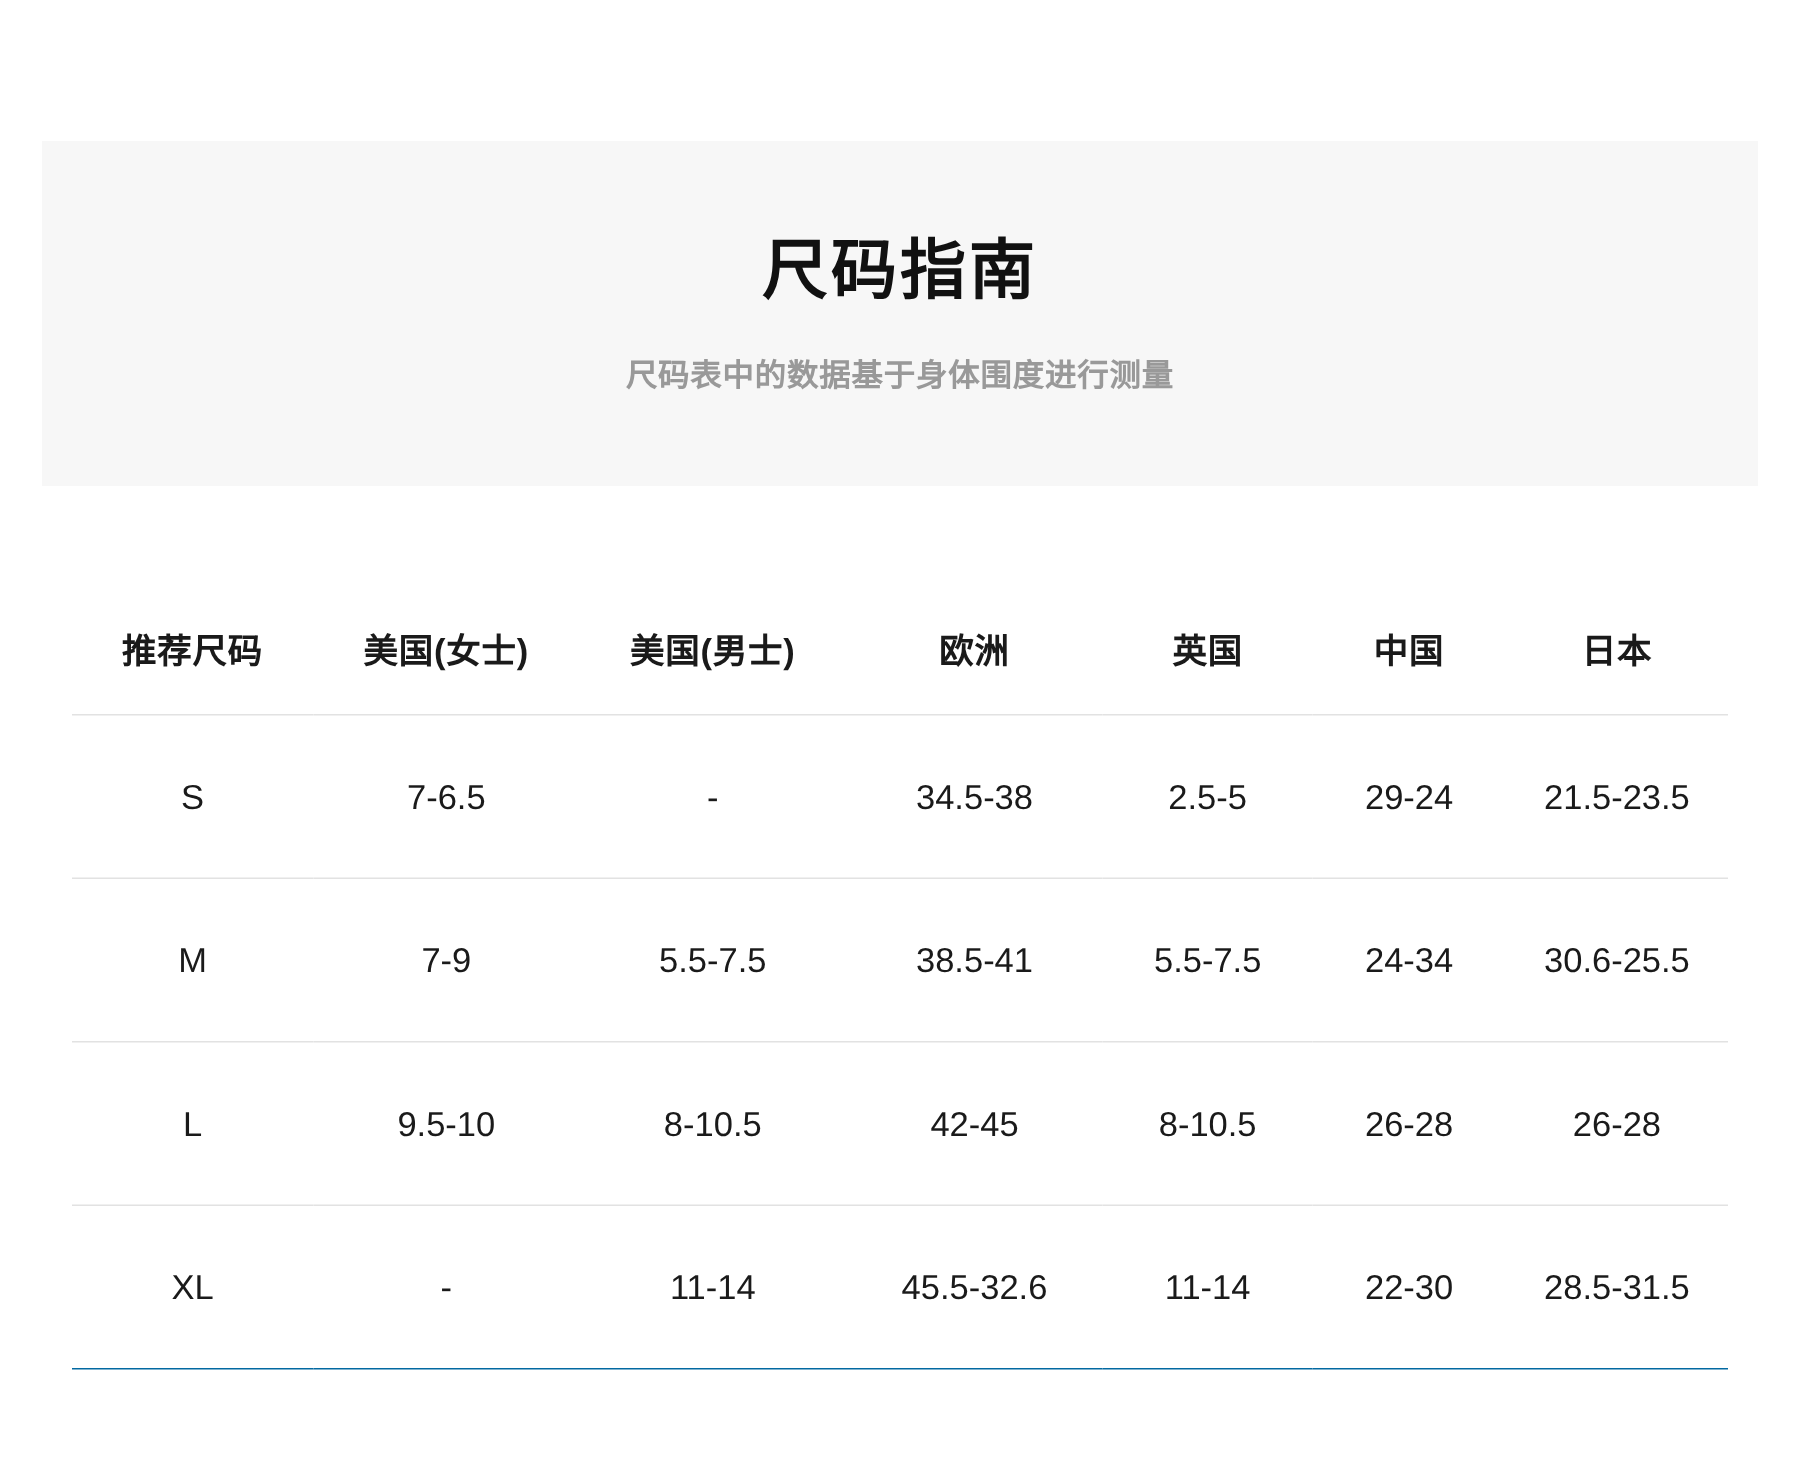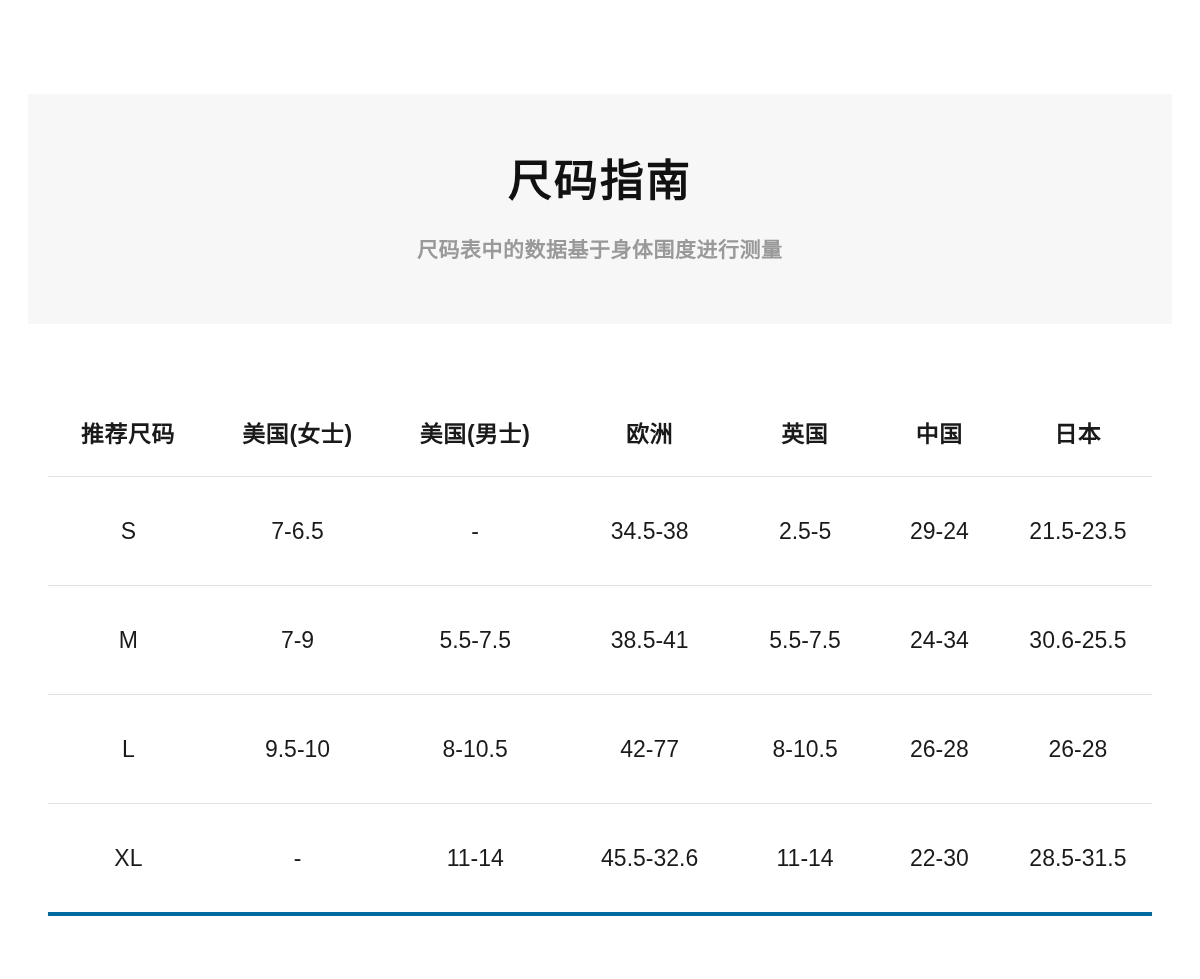--- a/index.html
+++ b/index.html
@@ -79,21 +79,21 @@
   }
   table.size-table tbody tr {
     border-top: 1px solid #e2e2e2;
   }
   table.size-table tbody td {
     height: 108px;
     vertical-align: middle;
     font-weight: 400;
   }
   table.size-table tbody tr:last-child {
-    border-bottom: 4px solid #0369a1;
+    border-bottom: 1px solid #0369a1;
   }
   
   col.c0 { width: 152px; }
   col.c1 { width: 168px; }
   col.c2 { width: 168px; }
   col.c3 { width: 162px; }
   col.c4 { width: 132px; }
   col.c5 { width: 122px; }
   col.c6 { width: 140px; }
 </style>
@@ -145,21 +145,21 @@
           <td>5.5-7.5</td>
           <td>38.5-41</td>
           <td>5.5-7.5</td>
           <td>24-34</td>
           <td>30.6-25.5</td>
         </tr>
         <tr>
           <td>L</td>
           <td>9.5-10</td>
           <td>8-10.5</td>
-          <td>42-77</td>
+          <td>42-45</td>
           <td>8-10.5</td>
           <td>26-28</td>
           <td>26-28</td>
         </tr>
         <tr>
           <td>XL</td>
           <td>-</td>
           <td>11-14</td>
           <td>45.5-32.6</td>
           <td>11-14</td>

